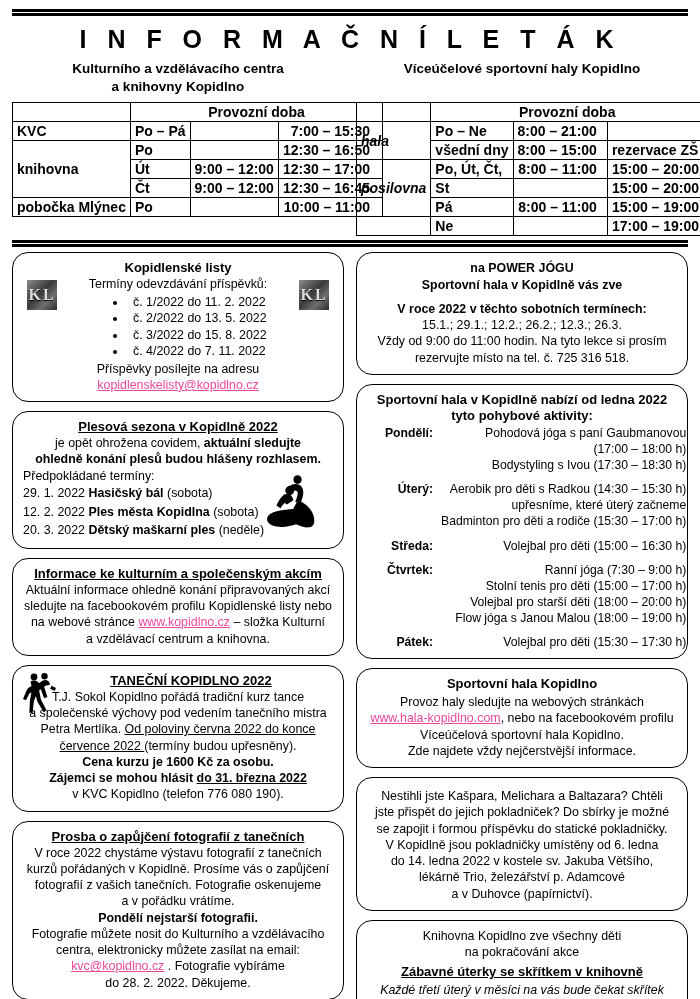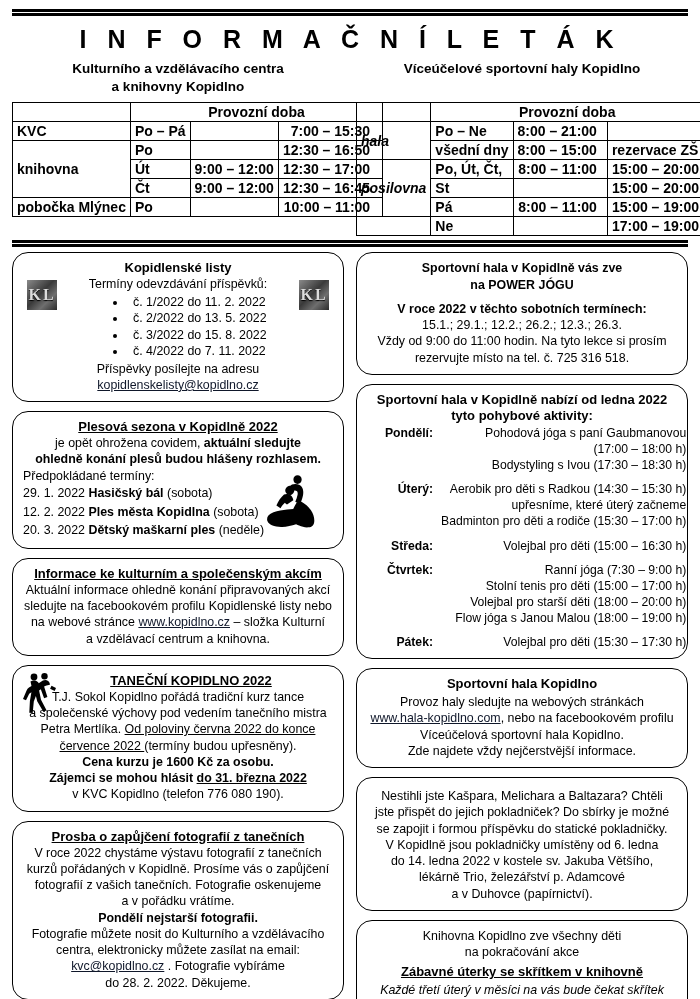--- a/index.html
+++ b/index.html
@@ -104,21 +104,21 @@
   .u { text-decoration: underline; }
   .i { font-style: italic; }
   .title {
     font-weight: bold;
     font-size: 13px;
     text-align: center;
     margin-bottom: 1px;
   }
   .title.u { text-decoration: underline; }
   a.link {
-    color: #0f172a;
+    color: #ec4899;
     text-decoration: underline;
   }
 
   
   ul.bullets {
     margin: 1px 0 1px 0;
     padding-left: 104px;
     text-align: left;
     list-style: disc;
   }
@@ -381,22 +381,22 @@
           <a class="link" href="#">kvc@kopidlno.cz</a><span> . Fotografie vybíráme</span>
         </div>
         <div class="t">do 28. 2. 2022. Děkujeme.</div>
       </div>
 
     </div>
 
     <div class="col right">
 
       <div class="card">
+        <div class="t b">na POWER JÓGU</div>
         <div class="t b">Sportovní hala v Kopidlně vás zve</div>
-        <div class="t b">na POWER JÓGU</div>
         <div class="t b" style="margin-top:8px;">V roce 2022 v těchto sobotních termínech:</div>
         <div class="t">15.1.; 29.1.; 12.2.; 26.2.; 12.3.; 26.3.</div>
         <div class="t">Vždy od 9:00 do 11:00 hodin. Na tyto lekce si prosím</div>
         <div class="t">rezervujte místo na tel. č. 725 316 518.</div>
       </div>
 
       <div class="card">
         <div class="title">Sportovní hala v Kopidlně nabízí od ledna 2022</div>
         <div class="title">tyto pohybové aktivity:</div>
         <div class="act-grid">

